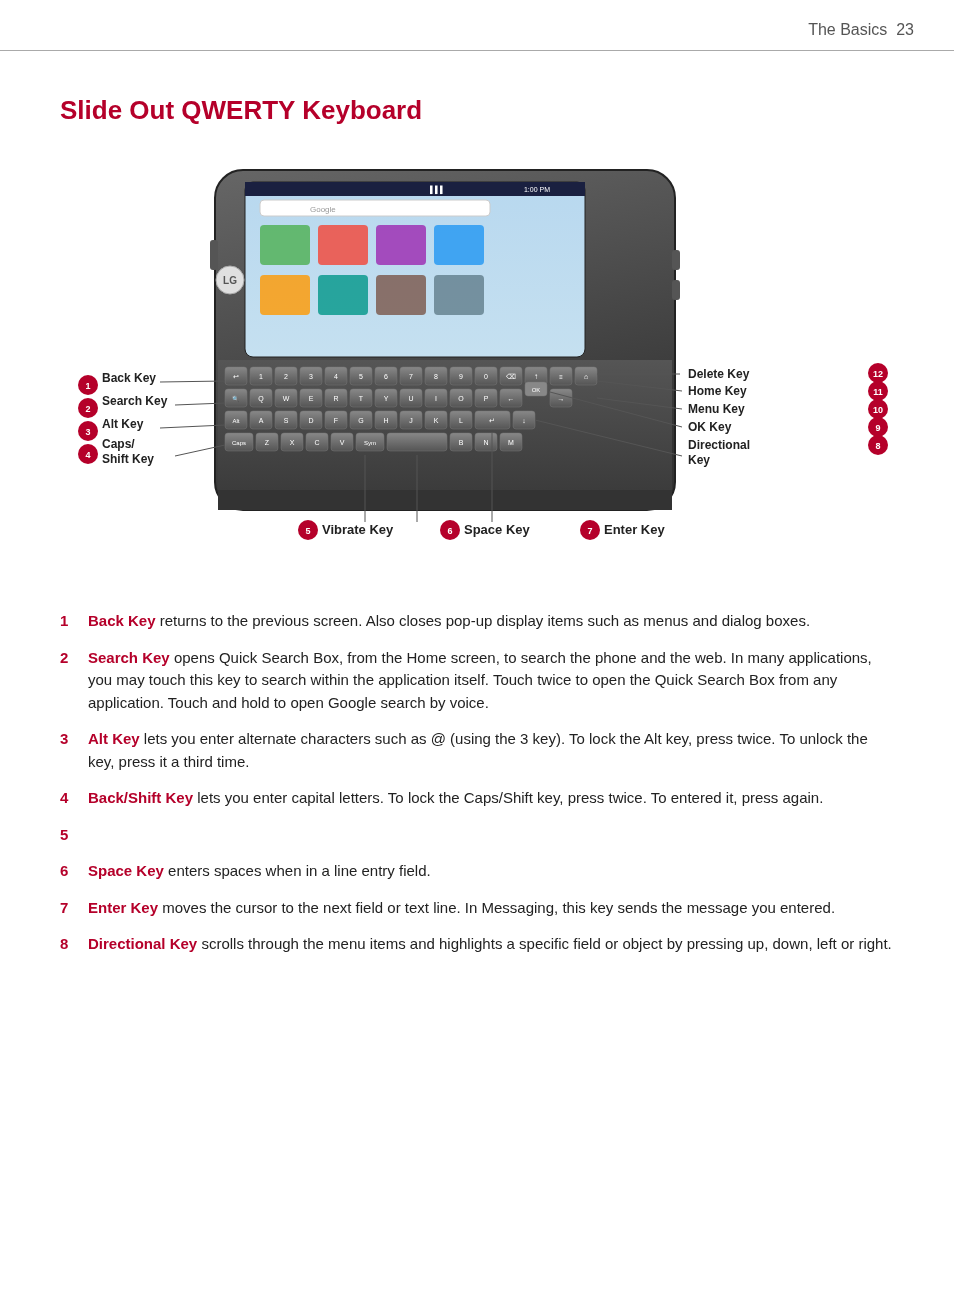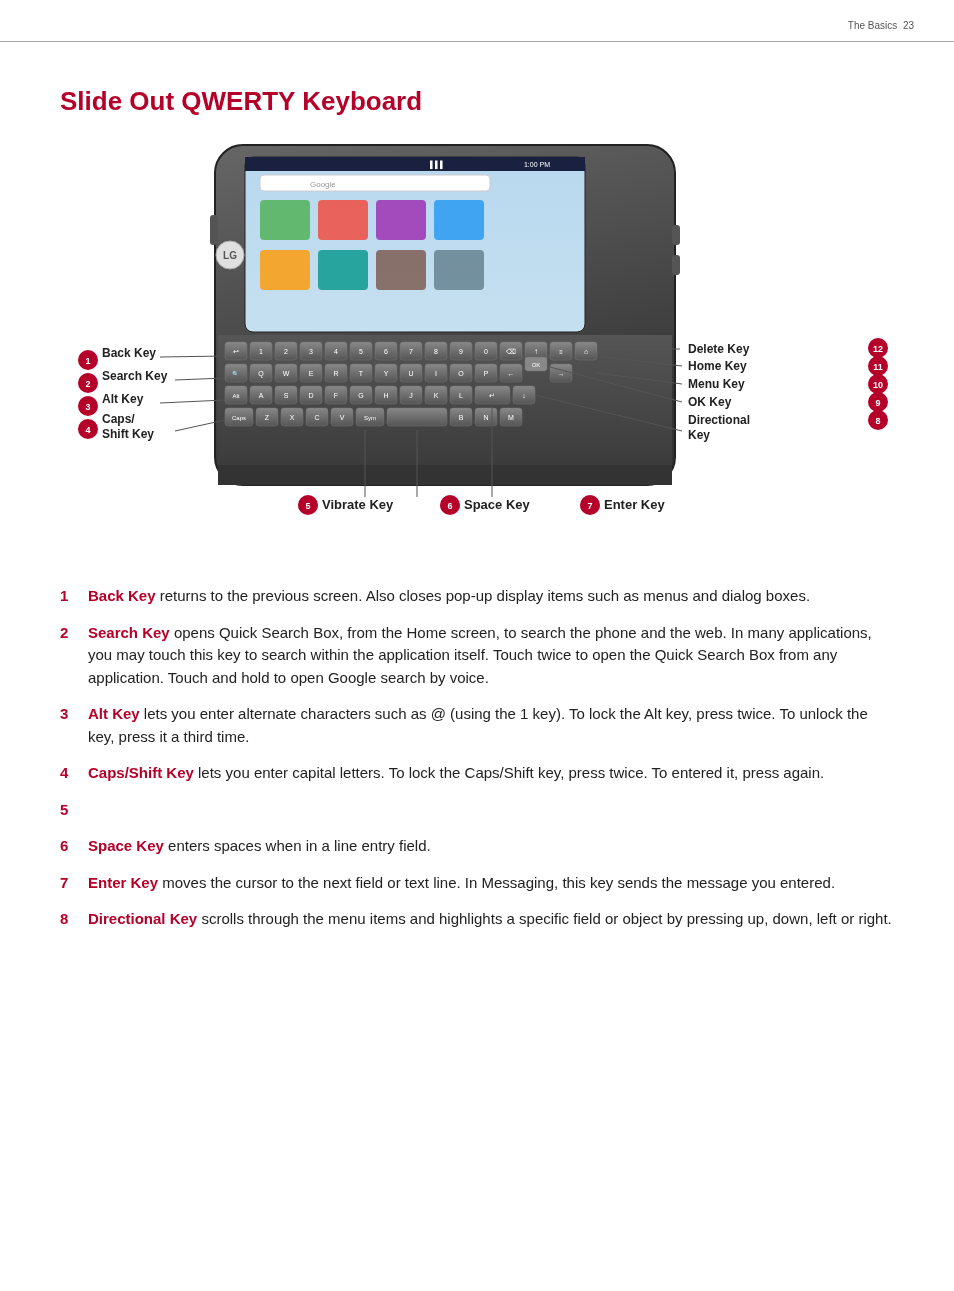--- a/index.html
+++ b/index.html
@@ -10,31 +10,31 @@
       min-height: 1291px;
       color: #222;
       font-size: 15px;
       line-height: 1.5;
     }
     .page-header {
       display: flex;
       justify-content: flex-end;
       padding: 18px 40px 8px 40px;
       border-bottom: 1.5px solid #aaa;
-      font-size: 10px;
+      font-size: 16px;
       color: #555;
     }
     .page-content {
       padding: 30px 60px 30px 60px;
     }
     .section-title {
       color: #b5002a;
       font-size: 26px;
       font-weight: bold;
-      margin-bottom: 14px;
+      margin-bottom: 30px;
       margin-top: 10px;
     }
     .diagram-area {
       position: relative;
       width: 860px;
       height: 420px;
       margin: 0 auto 30px auto;
     }
 
     
@@ -320,28 +320,28 @@
     <div class="desc-item">
       <span class="desc-num">2</span>
       <span class="desc-text">
         <span class="desc-key">Search Key</span><span> opens Quick Search Box, from the Home screen, to search the phone and the web. In many applications, you may touch this key to search within the application itself. Touch twice to open the Quick Search Box from any application. Touch and hold to open Google search by voice.</span>
       </span>
     </div>
 
     <div class="desc-item">
       <span class="desc-num">3</span>
       <span class="desc-text">
-        <span class="desc-key">Alt Key</span><span> lets you enter alternate characters such as @ (using the 1 key). To lock the Alt key, press twice. To unlock the key, press it a third time.</span>
+        <span class="desc-key">Alt Key</span><span> lets you enter alternate characters such as @ (using the 3 key). To lock the Alt key, press twice. To unlock the key, press it a third time.</span>
       </span>
     </div>
 
     <div class="desc-item">
       <span class="desc-num">4</span>
       <span class="desc-text">
-        <span class="desc-key">Caps/Shift Key</span><span> lets you enter capital letters. To lock the Caps/Shift key, press twice. To entered it, press again.</span>
+        <span class="desc-key">Back/Shift Key</span><span> lets you enter capital letters. To lock the Caps/Shift key, press twice. To entered it, press again.</span>
       </span>
     </div>
 
     <div class="desc-item">
       <span class="desc-num">5</span>
     </div>
 
     <div class="desc-item">
       <span class="desc-num">6</span>
       <span class="desc-text">

